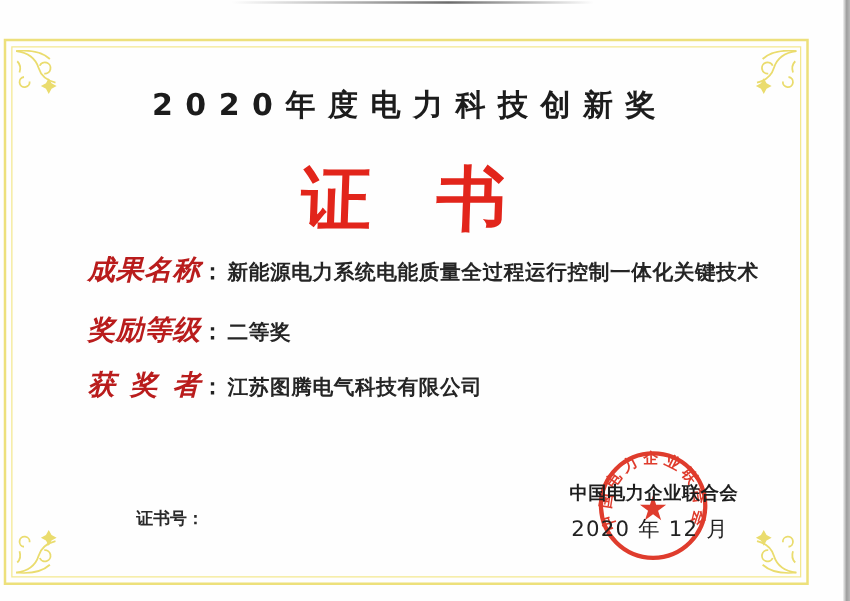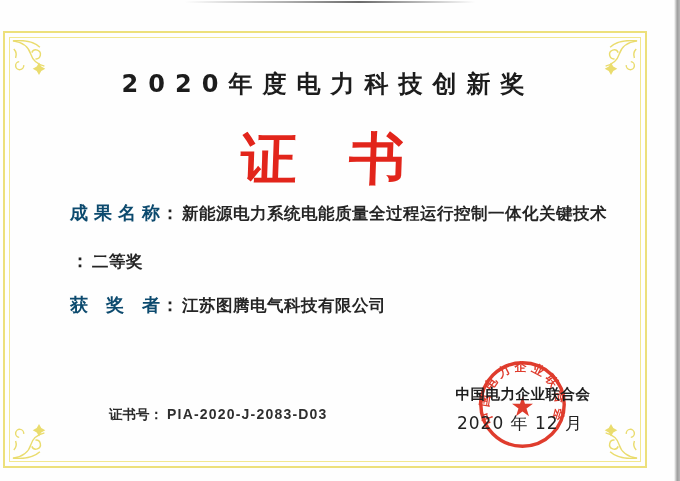--- a/index.html
+++ b/index.html
@@ -56,22 +56,22 @@
     transform: skewX(-2deg);
   }
 
   .fields { position: absolute; left: 70px; top: 0; width: 540px; }
   .field-row { position: absolute; left: 0; display: flex; align-items: baseline; white-space: nowrap; }
   .field-row.r0 { top: 201px; }
   .field-row.r1 { top: 249px; }
   .field-row.r2 { top: 293px; }
   .field-label {
     display: inline-block; width: 90px;
-    font-size: 18px; font-weight: 600; color: #0c4a6e;
-    text-align: justify; text-align-last: justify;
+    font-size: 22px; font-weight: 600; color: #b91c1c;
+    text-align: justify; text-align-last: justify; font-style: italic;
   }
   .field-colon { font-size: 18px; font-weight: 600; color: #222; margin: 0 3px 0 1px; }
   .field-value { font-size: 16.5px; font-weight: 600; color: #252525; letter-spacing: 0.5px; font-family: Liberation Serif, serif; }
 
   .cert-no {
     position: absolute; left: 68px; top: 406px;
     display: flex; align-items: baseline; white-space: nowrap; margin-left: 41px;
   }
   .cert-no-label { font-size: 13.5px; font-weight: 600; color: #2a2a2a; }
   .cert-no-colon { font-size: 13.5px; font-weight: 600; color: #2a2a2a; margin-right: 4px; }
@@ -147,34 +147,34 @@
 <div class="title">2020年度电力科技创新奖</div>
 <div class="subtitle">证书</div>
 
 <div class="fields">
   <div class="field-row r0">
     <span class="field-label">成果名称</span>
       <span class="field-colon">：</span>
       <span class="field-value">新能源电力系统电能质量全过程运行控制一体化关键技术</span>
   </div>
   <div class="field-row r1">
+    <span class="field-label">奖励等级</span>
       <span class="field-colon">：</span>
       <span class="field-value">二等奖</span>
   </div>
   <div class="field-row r2">
     <span class="field-label">获奖者</span>
       <span class="field-colon">：</span>
       <span class="field-value">江苏图腾电气科技有限公司</span>
   </div>
 </div>
 
 <div class="cert-no">
   <span class="cert-no-label">证书号</span>
     <span class="cert-no-colon">：</span>
-    <span class="cert-no-value">PIA-2020-J-2083-D03</span>
 </div>
 
 <div class="issuer-org">中国电力企业联合会</div>
 <div class="issue-date">2020 年 12 月</div>
 
 <svg class="seal" viewBox="0 0 120 120">
   <circle cx="60" cy="60" r="55" fill="none" stroke="#dd2c1c" stroke-width="4.5"></circle>
   <defs>
     <path id="sealArc" d="M 21.5 82.2 A 44.5 44.5 0 1 1 98.5 82.2" fill="none"></path>
   </defs>

